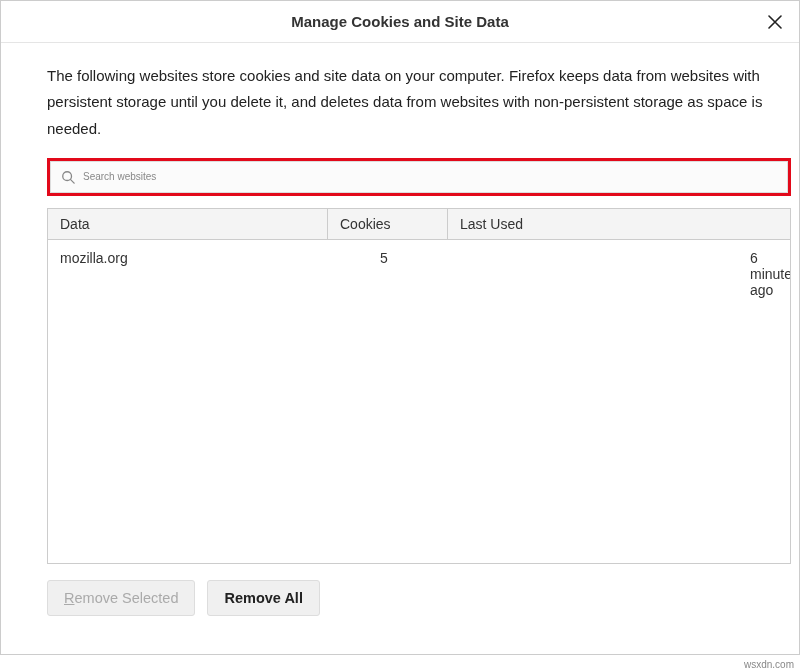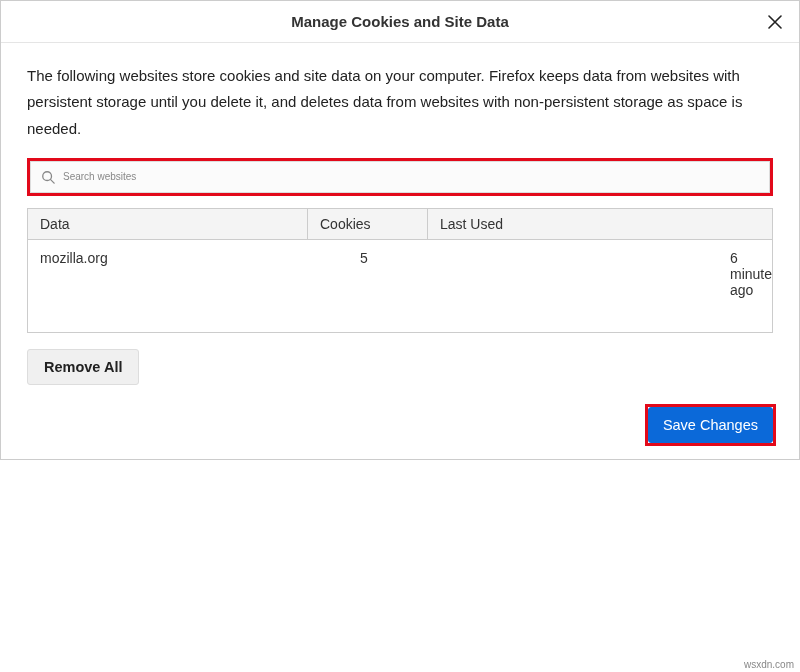--- a/index.html
+++ b/index.html
@@ -7,21 +7,21 @@
       font-family: -apple-system, BlinkMacSystemFont, "Segoe UI", Arial, sans-serif;
       font-size: 14px;
       color: #333;
       background: #fff;
       width: 800px;
       height: 672px;
       position: relative;
     }
     .dialog {
       width: 800px;
-      height: 460px;
+      height: 655px;
       border: 1px solid #ccc;
       background: #fff;
       display: flex;
       flex-direction: column;
     }
     .header {
       display: flex;
       align-items: center;
       justify-content: center;
       position: relative;
@@ -34,24 +34,25 @@
       position: absolute;
       right: 14px;
       top: 50%;
       transform: translateY(-50%);
       width: 20px; height: 20px;
       display: flex; align-items: center; justify-content: center;
       cursor: pointer;
       color: #333;
     }
     .content {
-      padding: 20px 26px 16px 26px;
+      padding: 20px 8px 16px 26px;
       display: flex;
       flex-direction: column;
       flex: 1;
+      margin-left: 20px;
     }
     .desc {
       font-size: 15px;
       line-height: 1.75;
       color: #222;
       margin-bottom: 16px;
     }
     .search-wrap {
       border: 3px solid #e2091a;
       padding: 0;
@@ -208,24 +209,22 @@
         <div class="trow">
           <div class="td col-site">mozilla.org</div>
           <div class="td col-cookies">5</div>
           <div class="td col-storage"></div>
           <div class="td col-lastused">6 minutes ago</div>
         </div>
       </div>
     </div>
 
     <div class="footer-row1">
+      <button class="btn disabled"><span class="ul-letter">R</span><span>emove Selected</span></button>
       <button class="btn bold"><span>R</span><span class="ul-letter" style="text-decoration:none">emove All</span></button>
     </div>
 
     <div class="footer-row2">
-      <span class="hl-red" style="display:inline-block">
-        <button class="btn-primary">Save Changes</button>
-      </span>
     </div>
   </div>
 </div>
 
 <div class="watermark">wsxdn.com</div>
 
 </body></html>

